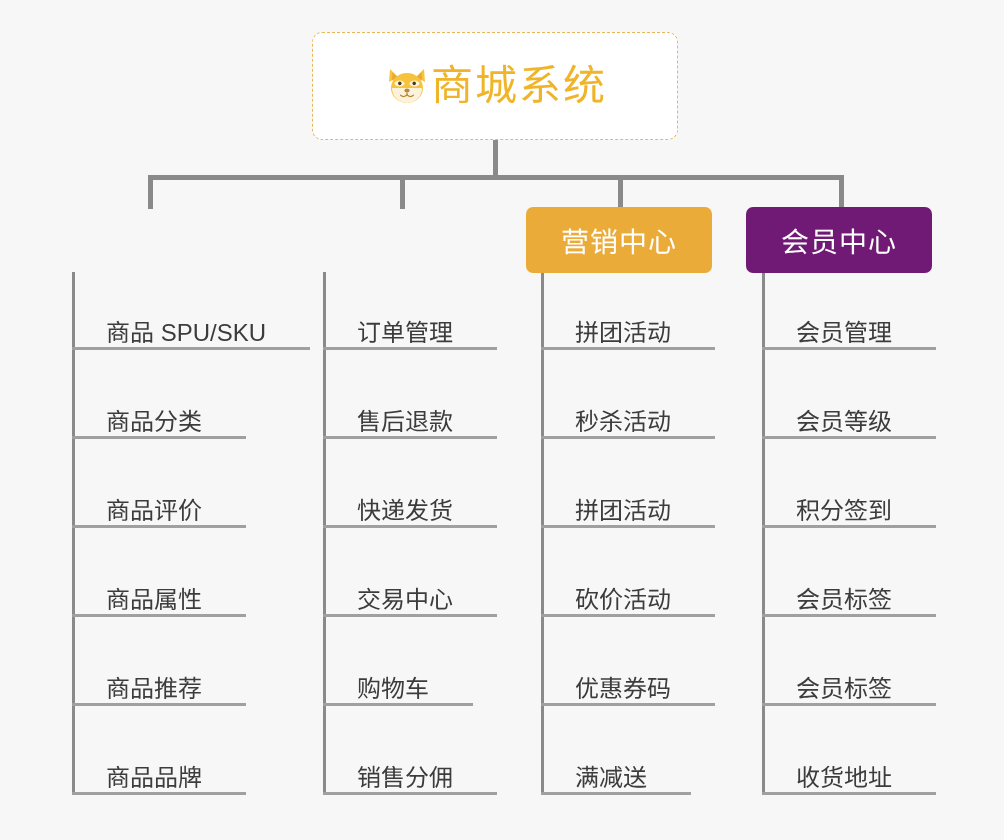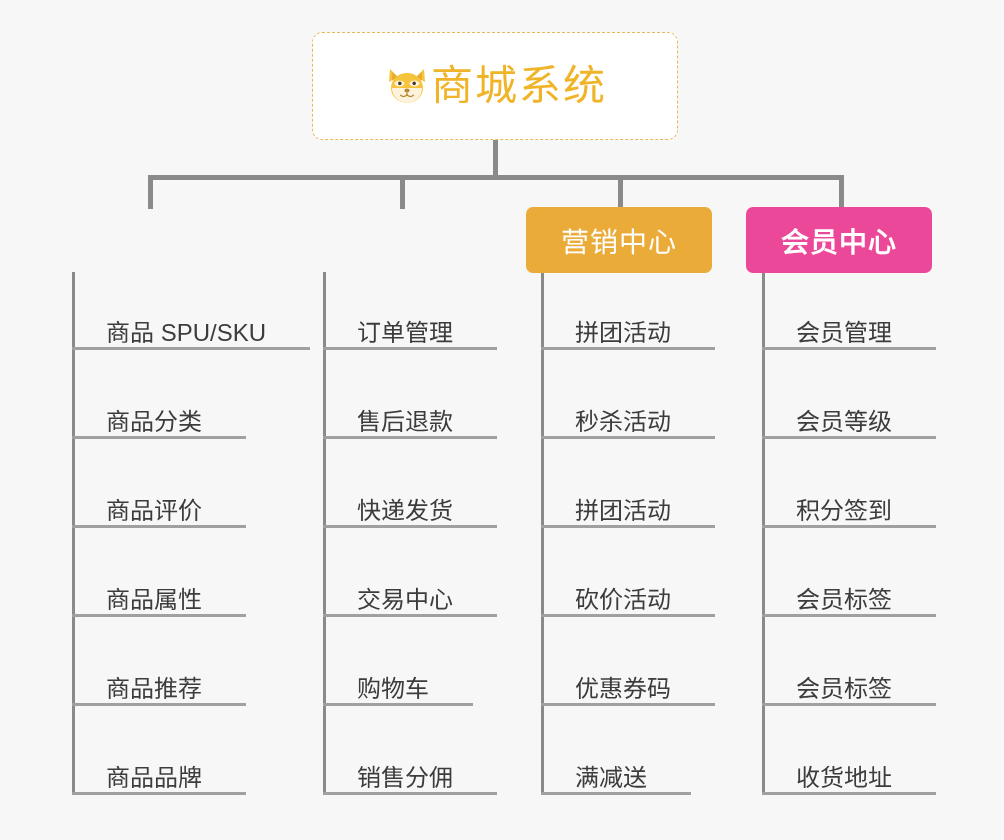--- a/index.html
+++ b/index.html
@@ -147,21 +147,21 @@
   <div class="conn conn-h" style="left: 148px; top: 175px; width: 696px; height: 5px; background: rgb(138, 138, 138);"></div>
 
   <div class="conn conn-v" style="left: 148px; top: 175px; width: 5px; height: 34px; background: rgb(138, 138, 138);"></div>
   <div class="conn conn-v" style="left: 400px; top: 175px; width: 5px; height: 34px; background: rgb(138, 138, 138);"></div>
   <div class="conn conn-v" style="left: 618px; top: 175px; width: 5px; height: 34px; background: rgb(138, 138, 138);"></div>
   <div class="conn conn-v" style="left: 839px; top: 175px; width: 5px; height: 34px; background: rgb(138, 138, 138);"></div>
 
   <div class="cat-box" style="left: 526px; top: 207px; width: 186px; background: rgb(234, 171, 57);">
     <span>营销中心</span>
   </div>
-  <div class="cat-box" style="left: 746px; top: 207px; width: 186px; background: #ec4899; font-weight: bold;">
+  <div class="cat-box" style="left: 746px; top: 207px; width: 186px; background: #701a75;">
     <span>会员中心</span>
   </div>
 
   <div class="branch" style="left:72px;">
       <div class="branch-spine" style="height: 523px; background: rgb(138, 138, 138);"></div>
       <div class="leaf" style="top: 78px;">
         <div class="leaf-rule" style="width: 238px;"></div>
         <div class="leaf-label">商品 SPU/SKU</div>
       </div>
       <div class="leaf" style="top: 167px;">

